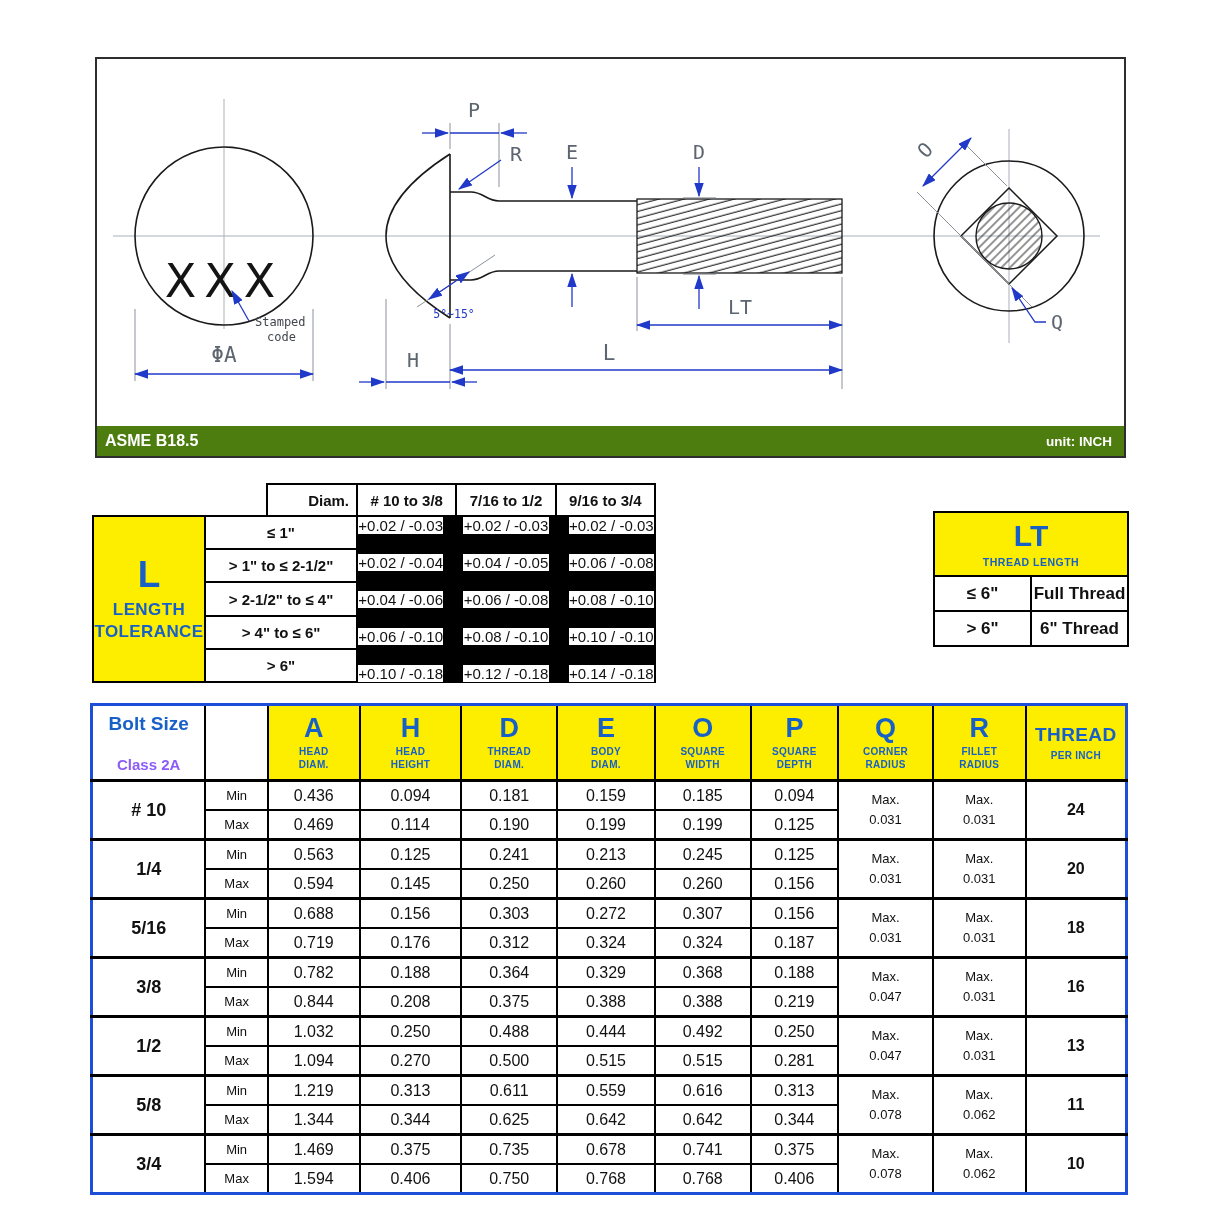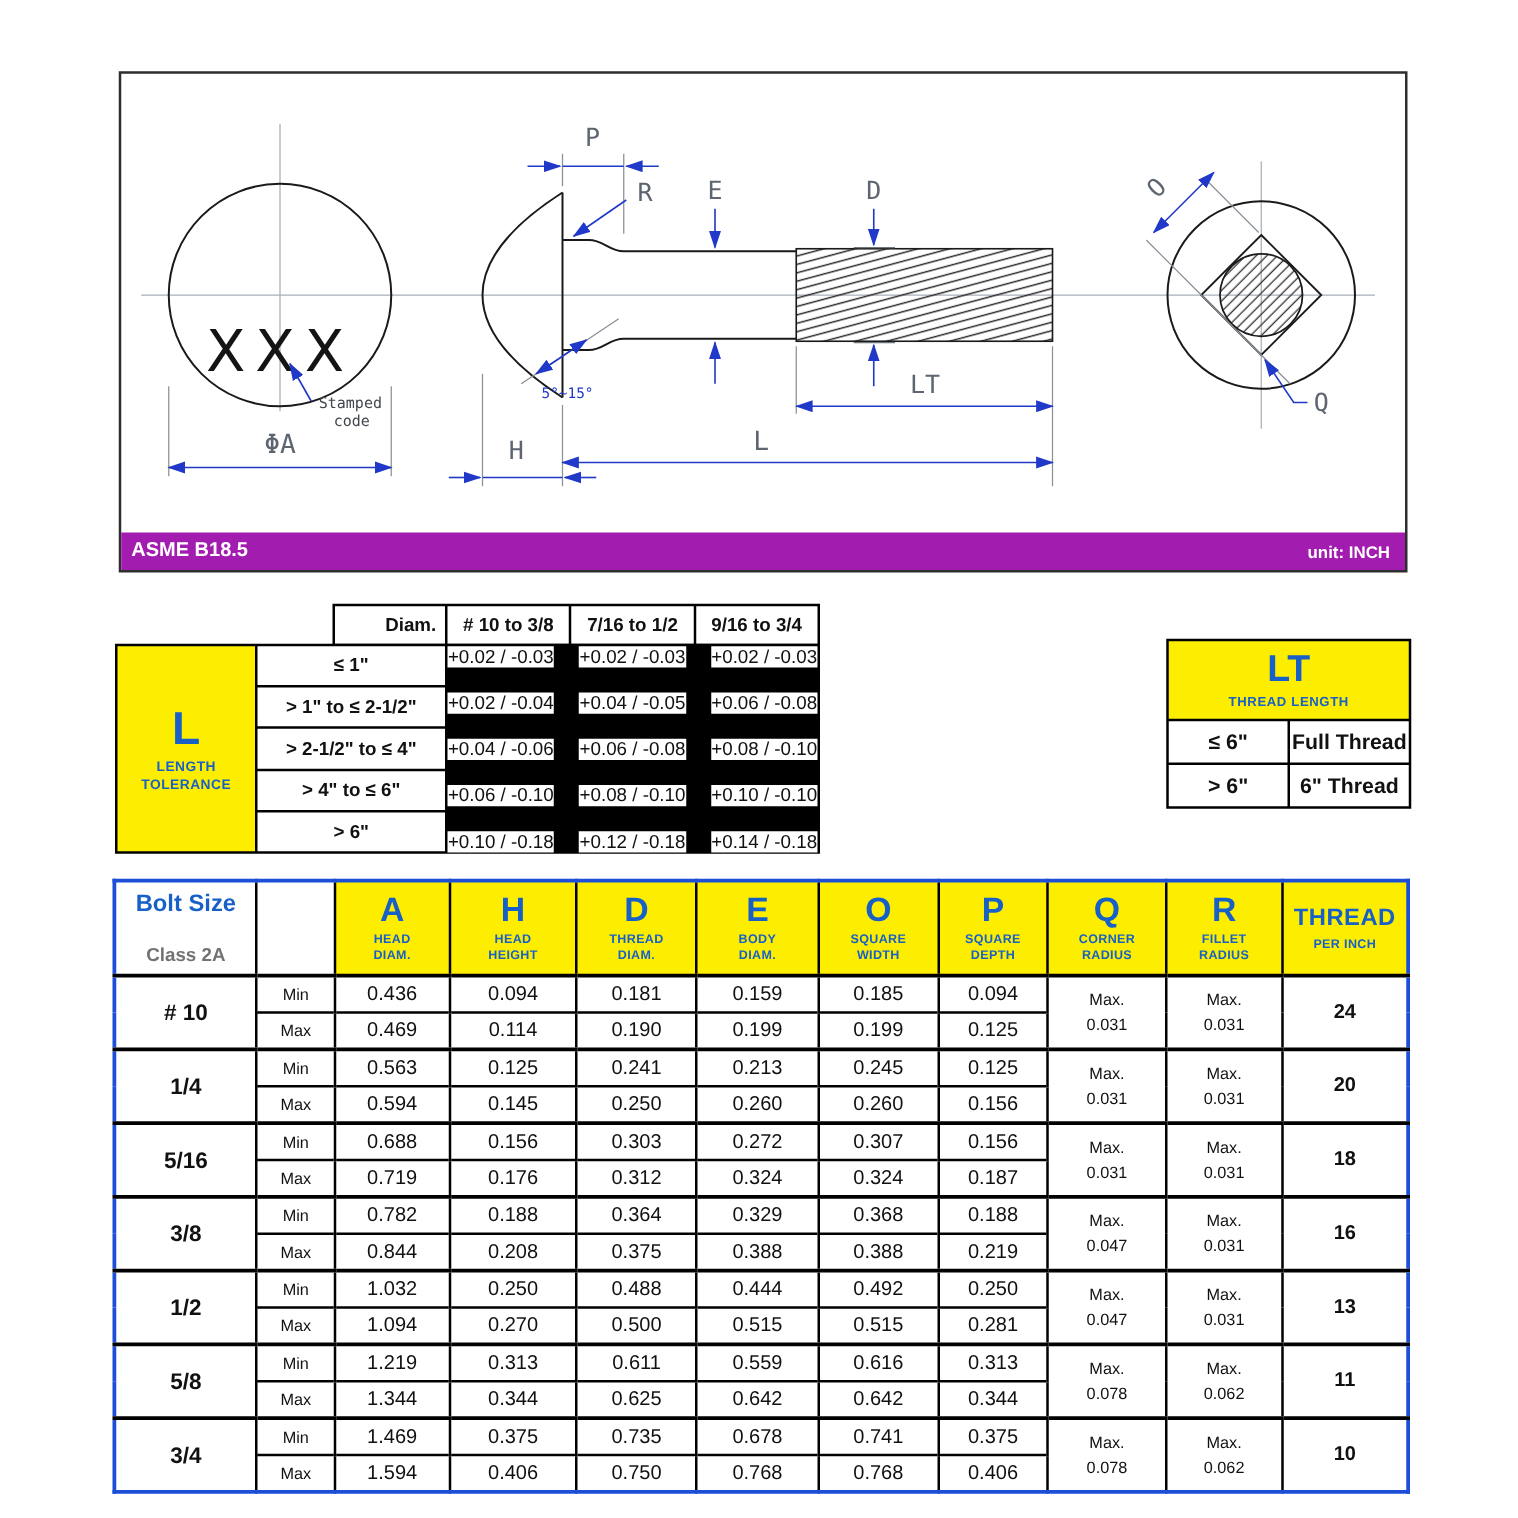--- a/index.html
+++ b/index.html
@@ -3,39 +3,39 @@
 <meta charset="utf-8">
 <style>
   html,body{margin:0;padding:0;}
   body{width:1214px;height:1214px;background:#ffffff;position:relative;overflow:hidden;
        font-family:"Liberation Sans",sans-serif;color:#111;}
 
   
   .frame{position:absolute;left:95px;top:57px;width:1031px;height:401px;
          border:2px solid #2e2e2e;box-sizing:border-box;background:#fff;}
   .frame svg{display:block;}
-  .stdbar{position:absolute;left:0;bottom:0;width:100%;height:30px;background:#a21caf;
+  .stdbar{position:absolute;left:0;bottom:0;width:100%;height:30px;background:#4d7c0f;
           color:#fff;display:flex;align-items:center;justify-content:space-between;
           box-sizing:border-box;padding:0 12px 0 8px;}
   .stdbar .std{font-weight:bold;font-size:16px;}
   .stdbar .unit{font-weight:bold;font-size:13.5px;margin-left:38px;}
 
   
   .ltol{position:absolute;left:92px;top:483px;width:566px;height:202px;}
   .lblk{position:absolute;background:#000;display:flex;gap:2px;padding:2px;box-sizing:border-box;}
   .lth{left:174px;top:0;width:390px;height:34px;}
   .lth .c{display:flex;align-items:center;justify-content:center;background:#fff;
           font-weight:bold;font-size:15px;}
   .lth .diam{width:88px;justify-content:flex-end;padding-right:7px;box-sizing:border-box;}
   .lth .dc{flex:1;}
   .ltb{left:0;top:32px;width:564px;height:168px;}
   .ycell{width:110px;background:#fdee00;display:flex;flex-direction:column;
          align-items:center;justify-content:center;}
   .ycell .big{font-size:37px;font-weight:bold;color:#1760c8;line-height:1;}
-  .ycell .sm{font-size:11px;font-weight:bold;color:#1760c8;margin-top:7px;letter-spacing:.4px;}
+  .ycell .sm{font-size:17px;font-weight:bold;color:#1760c8;margin-top:7px;letter-spacing:.4px;}
   .ranges{width:150px;display:flex;flex-direction:column;gap:2px;}
   .vals{flex:1;display:grid;grid-template-columns:1fr 1fr 1fr;grid-template-rows:repeat(5,1fr);gap:20px;}
   .lt-cell{background:#fff;display:flex;align-items:center;justify-content:center;font-size:15px;}
   .lt-range{font-weight:bold;flex:1;}
 
   
   .lttbl{position:absolute;left:933px;top:511px;width:196px;height:136px;background:#000;
          padding:2px;box-sizing:border-box;display:flex;flex-direction:column;gap:2px;}
   .lttbl .hd{background:#fdee00;height:62px;flex:none;display:flex;flex-direction:column;
              align-items:center;justify-content:center;}
@@ -53,21 +53,21 @@
   .mtable th,.mtable td{border:2px solid #000;background:#fff;text-align:center;
           vertical-align:middle;padding:0;}
   .mtable thead th{height:73px;border-bottom:3px solid #000;}
   .yhead{background:#fdee00 !important;}
   .hletter{font-size:27px;font-weight:bold;color:#1760c8;line-height:1.05;}
   .hsub{font-size:10px;font-weight:bold;color:#1760c8;max-width:60px;margin:3px auto 0;
         line-height:1.3;letter-spacing:.3px;}
   .hsub.nowrap{max-width:none;}
   .threadletter{font-size:19px;font-weight:bold;color:#1760c8;letter-spacing:.4px;}
   .bolthead .l1{font-size:19px;font-weight:bold;color:#1760c8;}
-  .bolthead .l2{font-size:15px;font-weight:bold;color:#737373;margin-top:21px;}
+  .bolthead .l2{font-size:15px;font-weight:bold;color:#8b5cf6;margin-top:21px;}
   .mtable td{height:27px;font-size:16px;}
   td.bolt{font-weight:bold;font-size:18px;}
   td.mm{font-size:13px;}
   td.qr{font-size:13px;line-height:1.55;}
   td.tpi{font-weight:bold;font-size:16px;}
   .mtable tbody tr.gf td{border-top:3px solid #000;}
   .mtable tbody tr.gf td.val,.mtable tbody tr.gf td.mm{border-bottom:1px solid #000;}
 </style>
 </head>
 <body>

